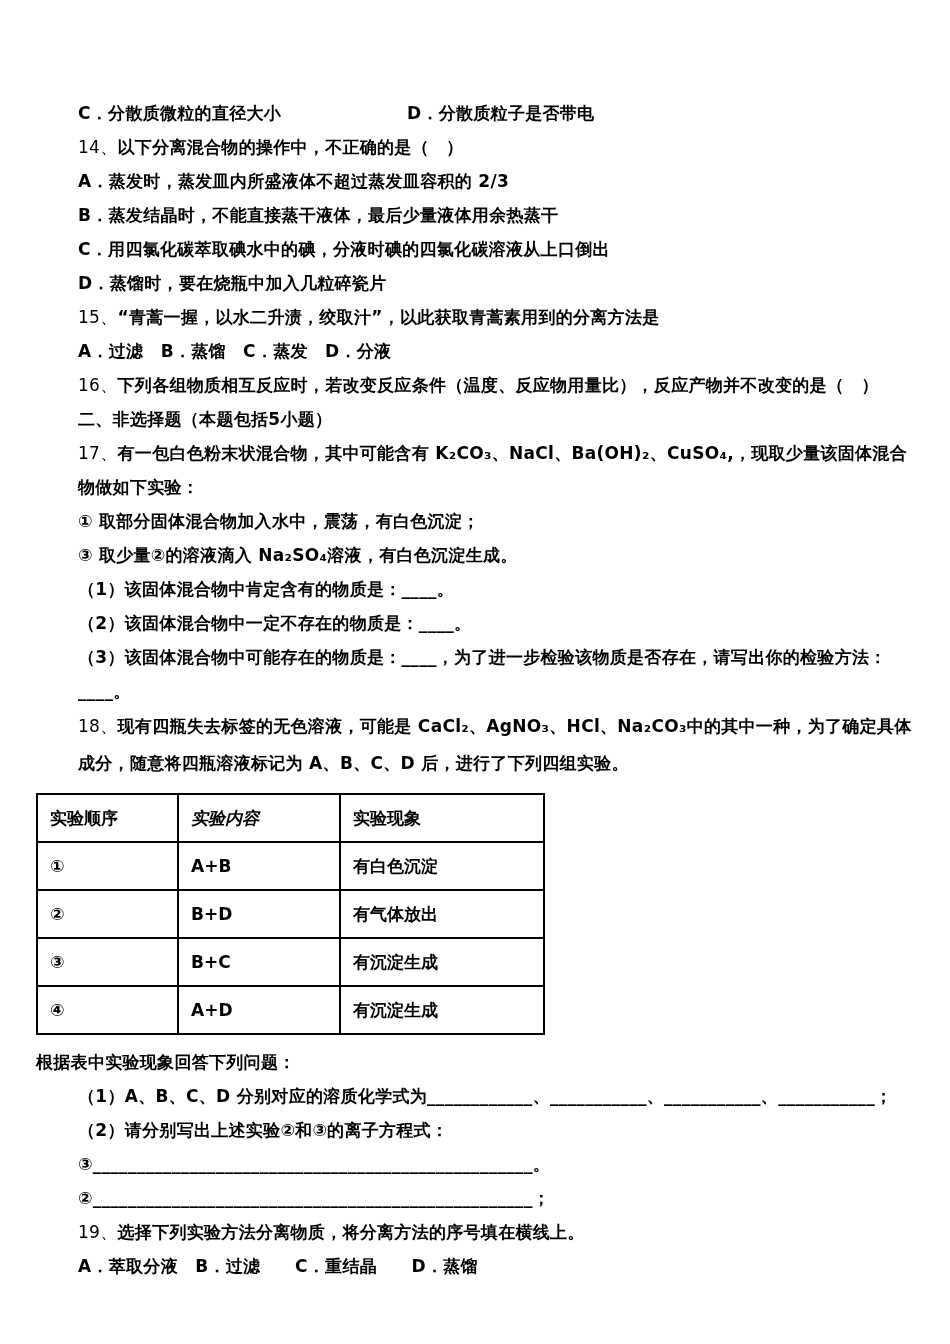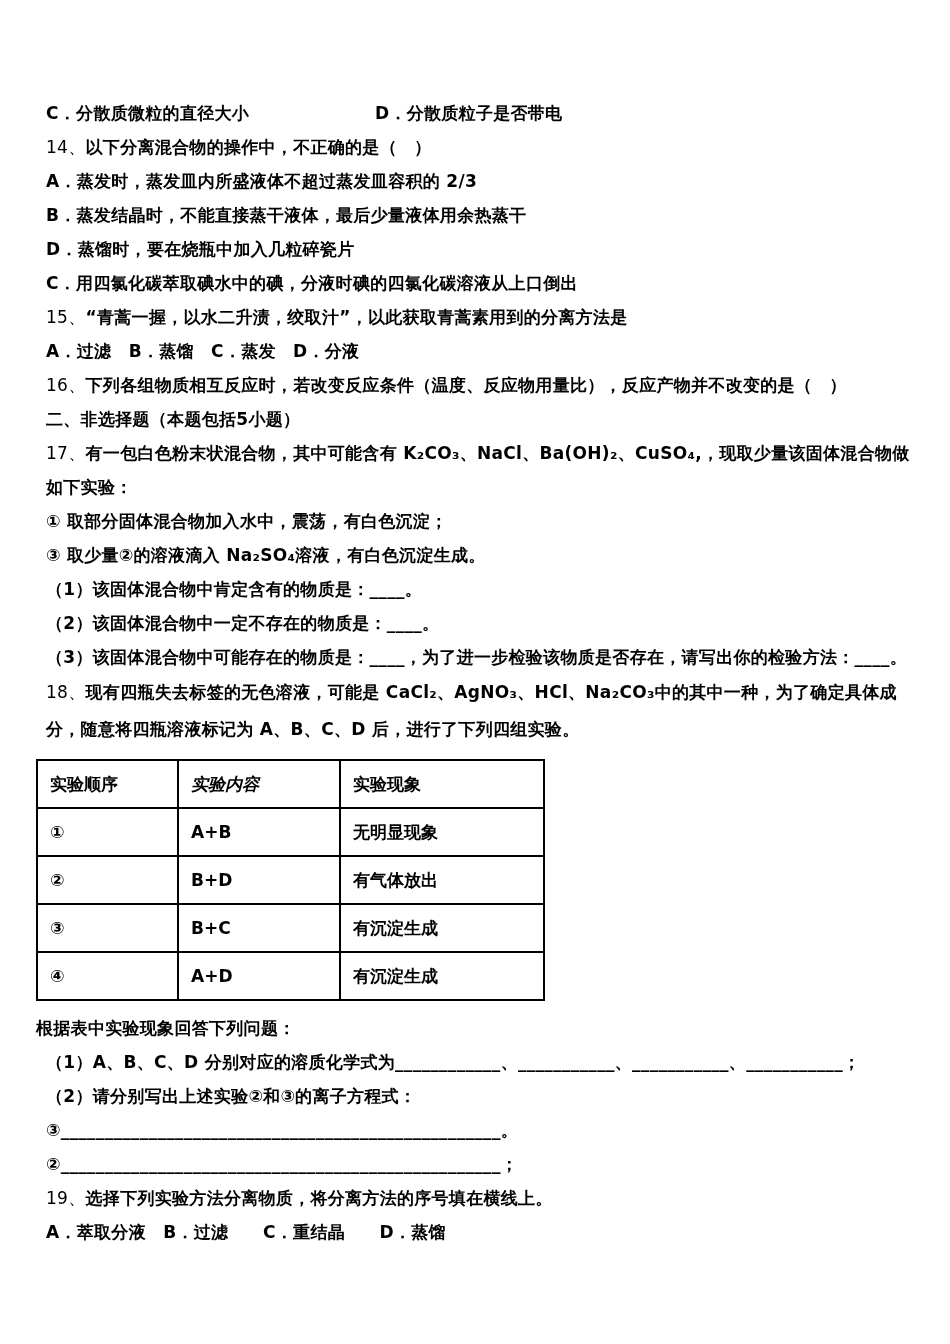--- a/index.html
+++ b/index.html
@@ -17,20 +17,21 @@
     height: 1344px;
     background: #ffffff;
     padding: 96px 26px 0 46px;
   }
   .line {
     font-size: 17px;
     line-height: 34px;
     font-weight: 700;
     letter-spacing: 0.3px;
     white-space: normal;
+    margin-left: 32px;
   }
   .num { font-weight: 400; }
   .cols .colC { display: inline-block; width: 329px; }
   .wrap2 { line-height: 37px; }
   .flush { margin-left: -10px; }
   table.exp-table {
     border-collapse: collapse;
     margin: 11px 0 10px -10px;
     border-radius: 30px;
   }
@@ -55,22 +56,22 @@
 
   <p class="line cols">
     <span class="colC">C．分散质微粒的直径大小</span><span>D．分散质粒子是否带电</span>
   </p>
 
   <p class="line">
     <span class="num">14、</span><span>以下分离混合物的操作中，不正确的是（　）</span>
   </p>
   <p class="line">A．蒸发时，蒸发皿内所盛液体不超过蒸发皿容积的 2/3</p>
   <p class="line">B．蒸发结晶时，不能直接蒸干液体，最后少量液体用余热蒸干</p>
+  <p class="line">C．用四氯化碳萃取碘水中的碘，分液时碘的四氯化碳溶液从上口倒出</p>
   <p class="line">D．蒸馏时，要在烧瓶中加入几粒碎瓷片</p>
-  <p class="line">C．用四氯化碳萃取碘水中的碘，分液时碘的四氯化碳溶液从上口倒出</p>
 
   <p class="line">
     <span class="num">15、</span><span>“青蒿一握，以水二升渍，绞取汁”，以此获取青蒿素用到的分离方法是</span>
   </p>
   <p class="line">A．过滤　B．蒸馏　C．蒸发　D．分液</p>
 
   <p class="line">
     <span class="num">16、</span><span>下列各组物质相互反应时，若改变反应条件（温度、反应物用量比），反应产物并不改变的是（　）</span>
   </p>
 
@@ -94,21 +95,21 @@
       <tr>
         <th class="col-order">实验顺序</th>
         <th class="col-content">实验内容</th>
         <th class="col-result">实验现象</th>
       </tr>
     </thead>
     <tbody>
       <tr>
         <td>①</td>
         <td>A+B</td>
-        <td>无明显现象</td>
+        <td>有白色沉淀</td>
       </tr>
       <tr>
         <td>②</td>
         <td>B+D</td>
         <td>有气体放出</td>
       </tr>
       <tr>
         <td>③</td>
         <td>B+C</td>
         <td>有沉淀生成</td>

